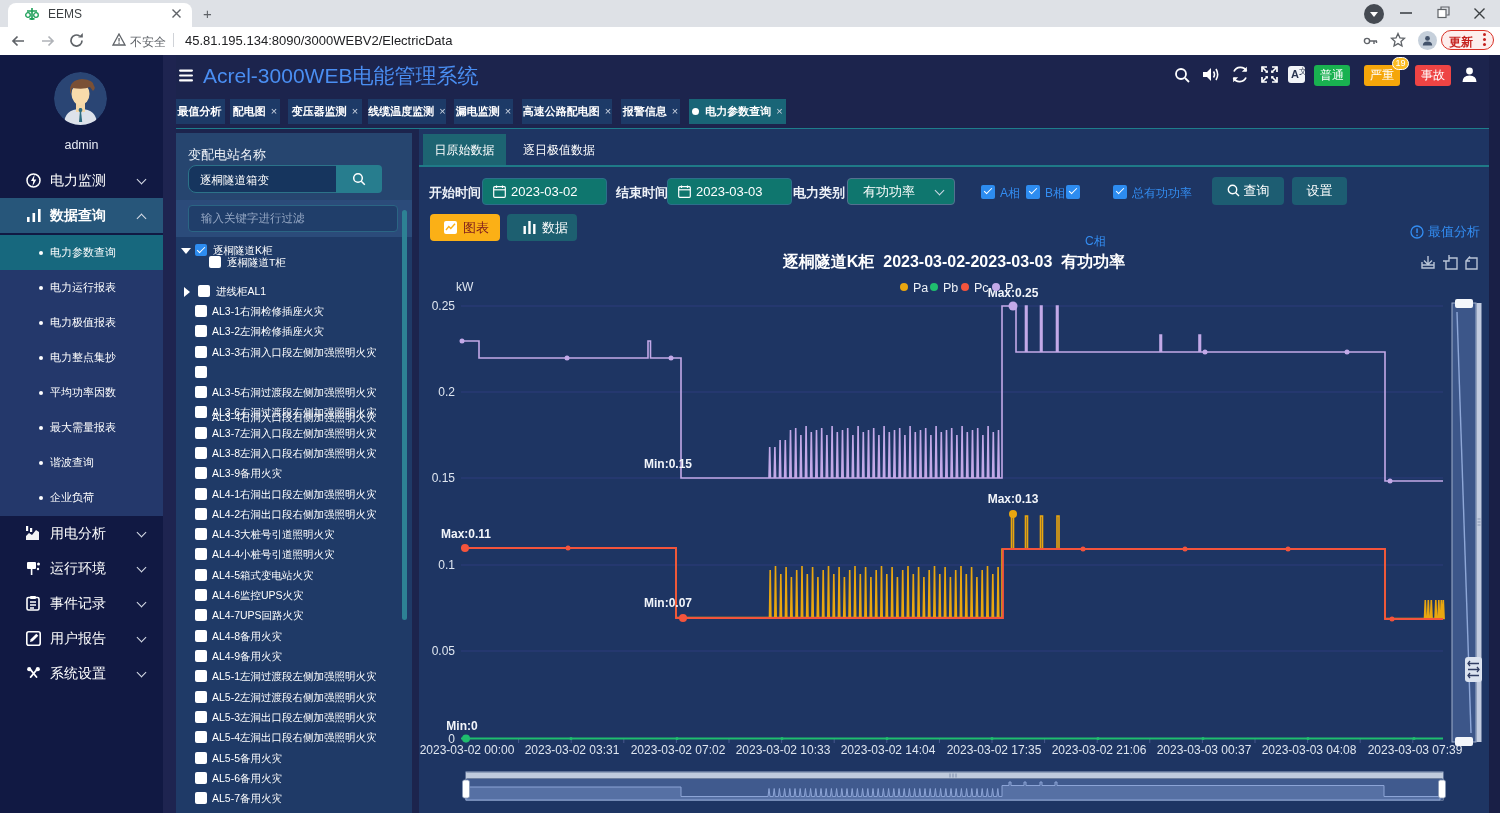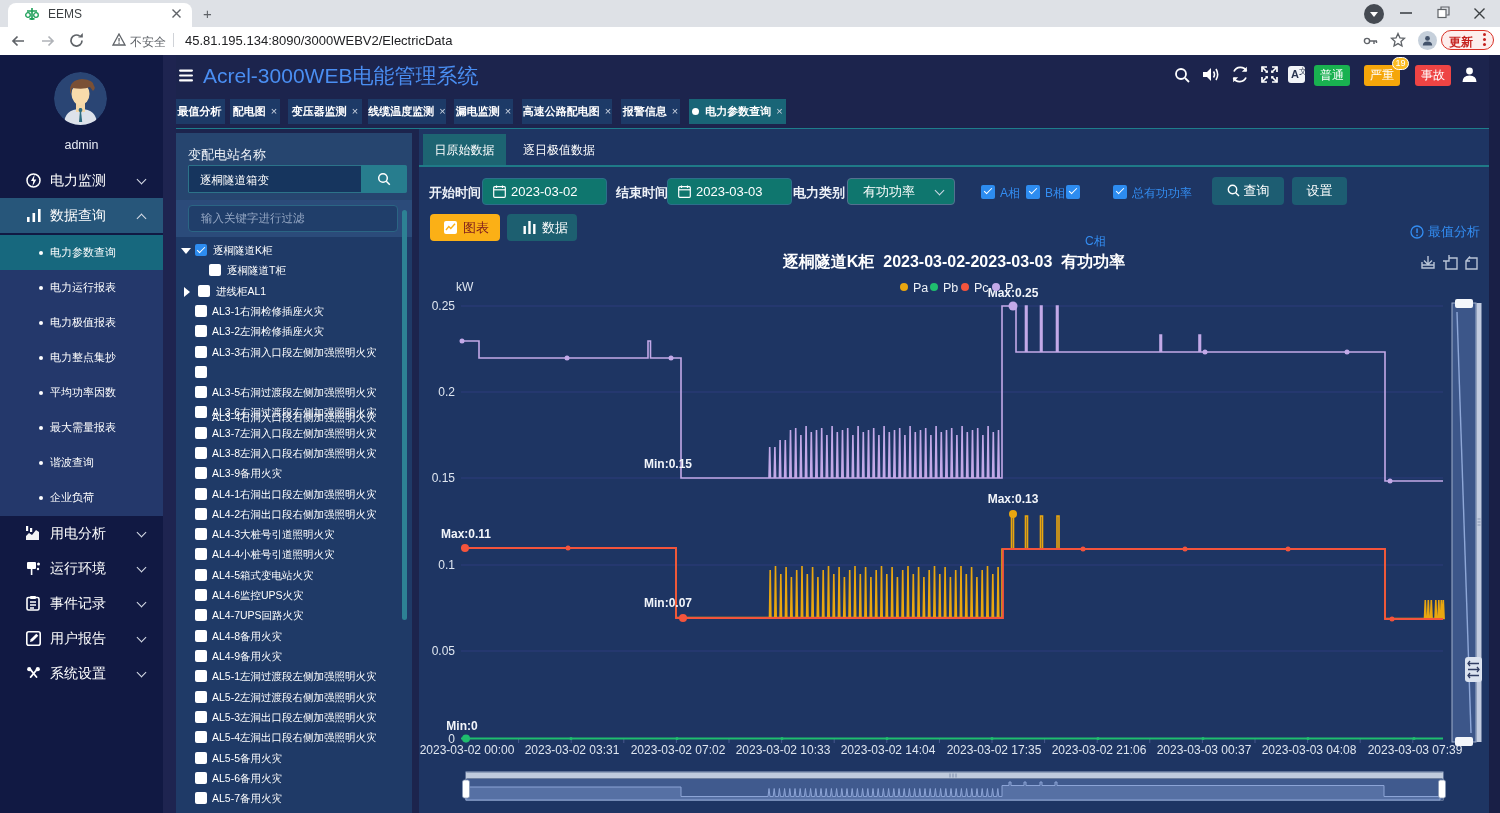--- a/index.html
+++ b/index.html
@@ -30,21 +30,21 @@
 .chev { position:absolute; left:138px; top:13px; width:7px; height:7px; border-right:1.7px solid #d8dde8; border-bottom:1.7px solid #d8dde8; transform:rotate(45deg); }
 .chevup { transform:rotate(-135deg); top:17px; }
 .sub { position:absolute; left:0; width:163px; height:35px; color:#fff; font-size:11px; line-height:35px; }
 .sub .dot { position:absolute; left:39px; top:16px; width:4px; height:4px; border-radius:50%; background:#fff; }
 .sub .stext { position:absolute; left:50px; }
 #submenu { left:0; top:180px; width:163px; height:281px; background:#24386b; }
 #panel { left:176px; top:78px; width:236px; height:680px; background:#1f3a67; }
 #paneltop { left:0; top:0; width:236px; height:67px; background:#26456f; }
 #panelfilter { left:0; top:67px; width:236px; height:37px; background:#2b4b7a; }
 #stlabel { left:12px; top:13px; font-size:13px; color:#eef2f8; }
-#searchwrap { left:12px; top:32px; width:219px; height:28px; border:1px solid #2c7389; border-radius:1px; background:#16355e; }
+#searchwrap { left:12px; top:32px; width:194px; height:28px; border:1px solid #2c7389; border-radius:8px; background:#16355e; }
 #searchbtn { position:absolute; right:-1px; top:-1px; width:46px; height:28px; background:#277d8e; border-radius:0 4px 4px 0; }
 #searchtext { position:absolute; left:11px; top:7px; font-size:11.5px; color:#fff; }
 #filterinput { left:12px; top:72px; width:210px; height:27px; border:1px solid #2b6584; border-radius:4px; background:#203e6a; color:#93a5c2; font-size:11.5px; line-height:25px; padding-left:12px; }
 .trow { position:absolute; left:0; width:236px; height:20px; font-size:10.5px; color:#fff; white-space:nowrap; }
 .cb { position:absolute; top:3px; width:12px; height:12px; background:#fff; border-radius:2px; }
 .cbc { background:#2d8cf0; }
 .ck { display:block; width:8px; height:4px; border-left:1.8px solid #fff; border-bottom:1.8px solid #fff; transform:rotate(-45deg); margin:2.5px 0 0 2px; }
 .tlabel { position:absolute; top:3px; }
 .caret { position:absolute; width:0; height:0; }
 #treescroll { left:402px; top:155px; width:5px; height:410px; background:#2d8194; border-radius:3px; }
@@ -191,21 +191,21 @@
   <div class="abs" id="adminname">admin</div>
   <div class="mitem" style="top:108px;">
     <svg style="position:absolute;left:26px;top:10px" width="15" height="15" viewBox="0 0 15 15">
         <circle cx="7.5" cy="7.5" r="6.5" fill="none" stroke="#fff" stroke-width="1.5"></circle>
         <path d="M8.6 1.5 L5 8 L7.3 8 L6.4 13.5 L10.3 6.6 L7.9 6.6 Z" fill="#fff"></path>
       </svg>
     <span class="mtext">电力监测</span>
       <span class="chev"></span>
   </div>
   <div class="abs" id="submenu"></div>
-  <div class="mitem" style="top:143px;background:#27567a;">
+  <div class="mitem" style="top:143px;background:#27567a;font-weight:bold;">
     <svg style="position:absolute;left:27px;top:11px" width="14" height="13" viewBox="0 0 14 13">
         <rect x="0" y="8" width="2.6" height="5" fill="#fff"></rect>
         <rect x="5.5" y="4" width="2.6" height="9" fill="#fff"></rect>
         <rect x="11" y="0" width="2.6" height="13" fill="#fff"></rect>
       </svg>
     <span class="mtext">数据查询</span>
       <span class="chev chevup"></span>
   </div>
   <div class="sub" style="top:180px;background:#17687e;">
       <span class="dot"></span>
@@ -301,21 +301,21 @@
         </div>
     </div>
     <div class="abs" id="filterinput">输入关键字进行过滤</div>
 <div class="trow" style="top:108px;">
         <span class="caret" style="left:5px;top:7px;border-left:5px solid transparent;border-right:5px solid transparent;border-top:6px solid #fff;"></span>
         <span class="cb cbc" style="left:19px;">
           <i class="ck"></i>
         </span>
         <span class="tlabel" style="left:37px;">逐桐隧道K柜</span>
       </div>
-<div class="trow" style="top:128px;">
+<div class="trow" style="top:120px;font-family:Liberation Mono, monospace;">
         <span class="cb" style="left:33px;"></span>
         <span class="tlabel" style="left:51px;">逐桐隧道T柜</span>
       </div>
 <div class="trow" style="top:149px;">
         <span class="caret" style="left:8px;top:5px;border-top:5px solid transparent;border-bottom:5px solid transparent;border-left:6px solid #fff;"></span>
         <span class="cb" style="left:22px;"></span>
         <span class="tlabel" style="left:40px;">进线柜AL1</span>
       </div>
 <div class="trow" style="top:169px;">
         <span class="cb" style="left:19px;"></span>

